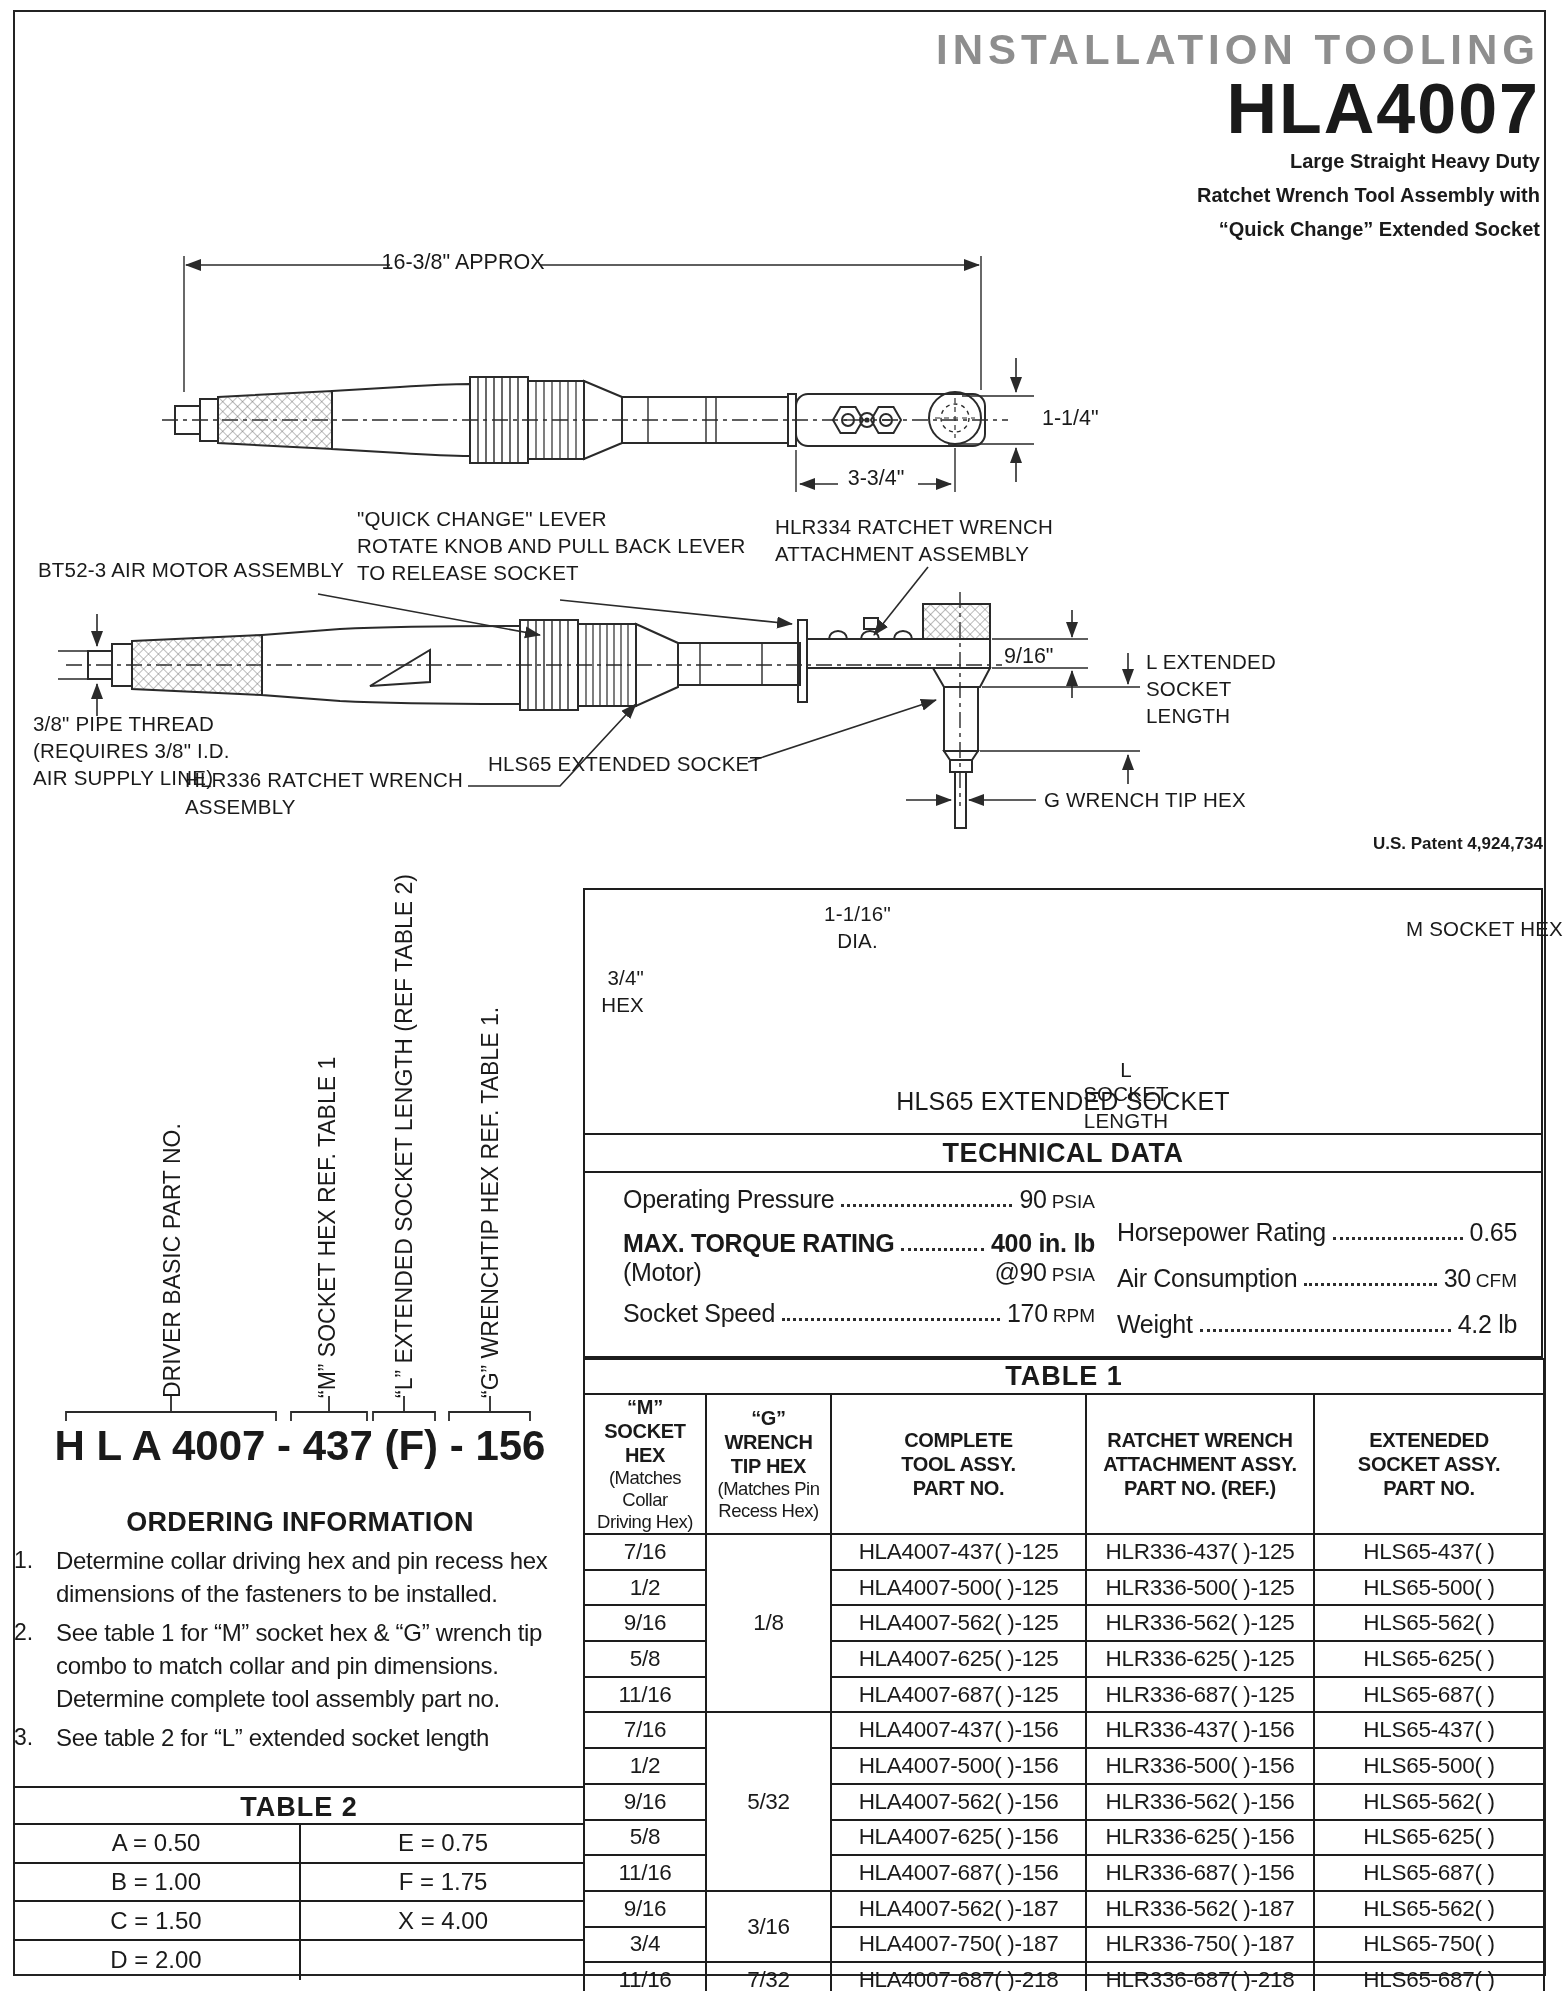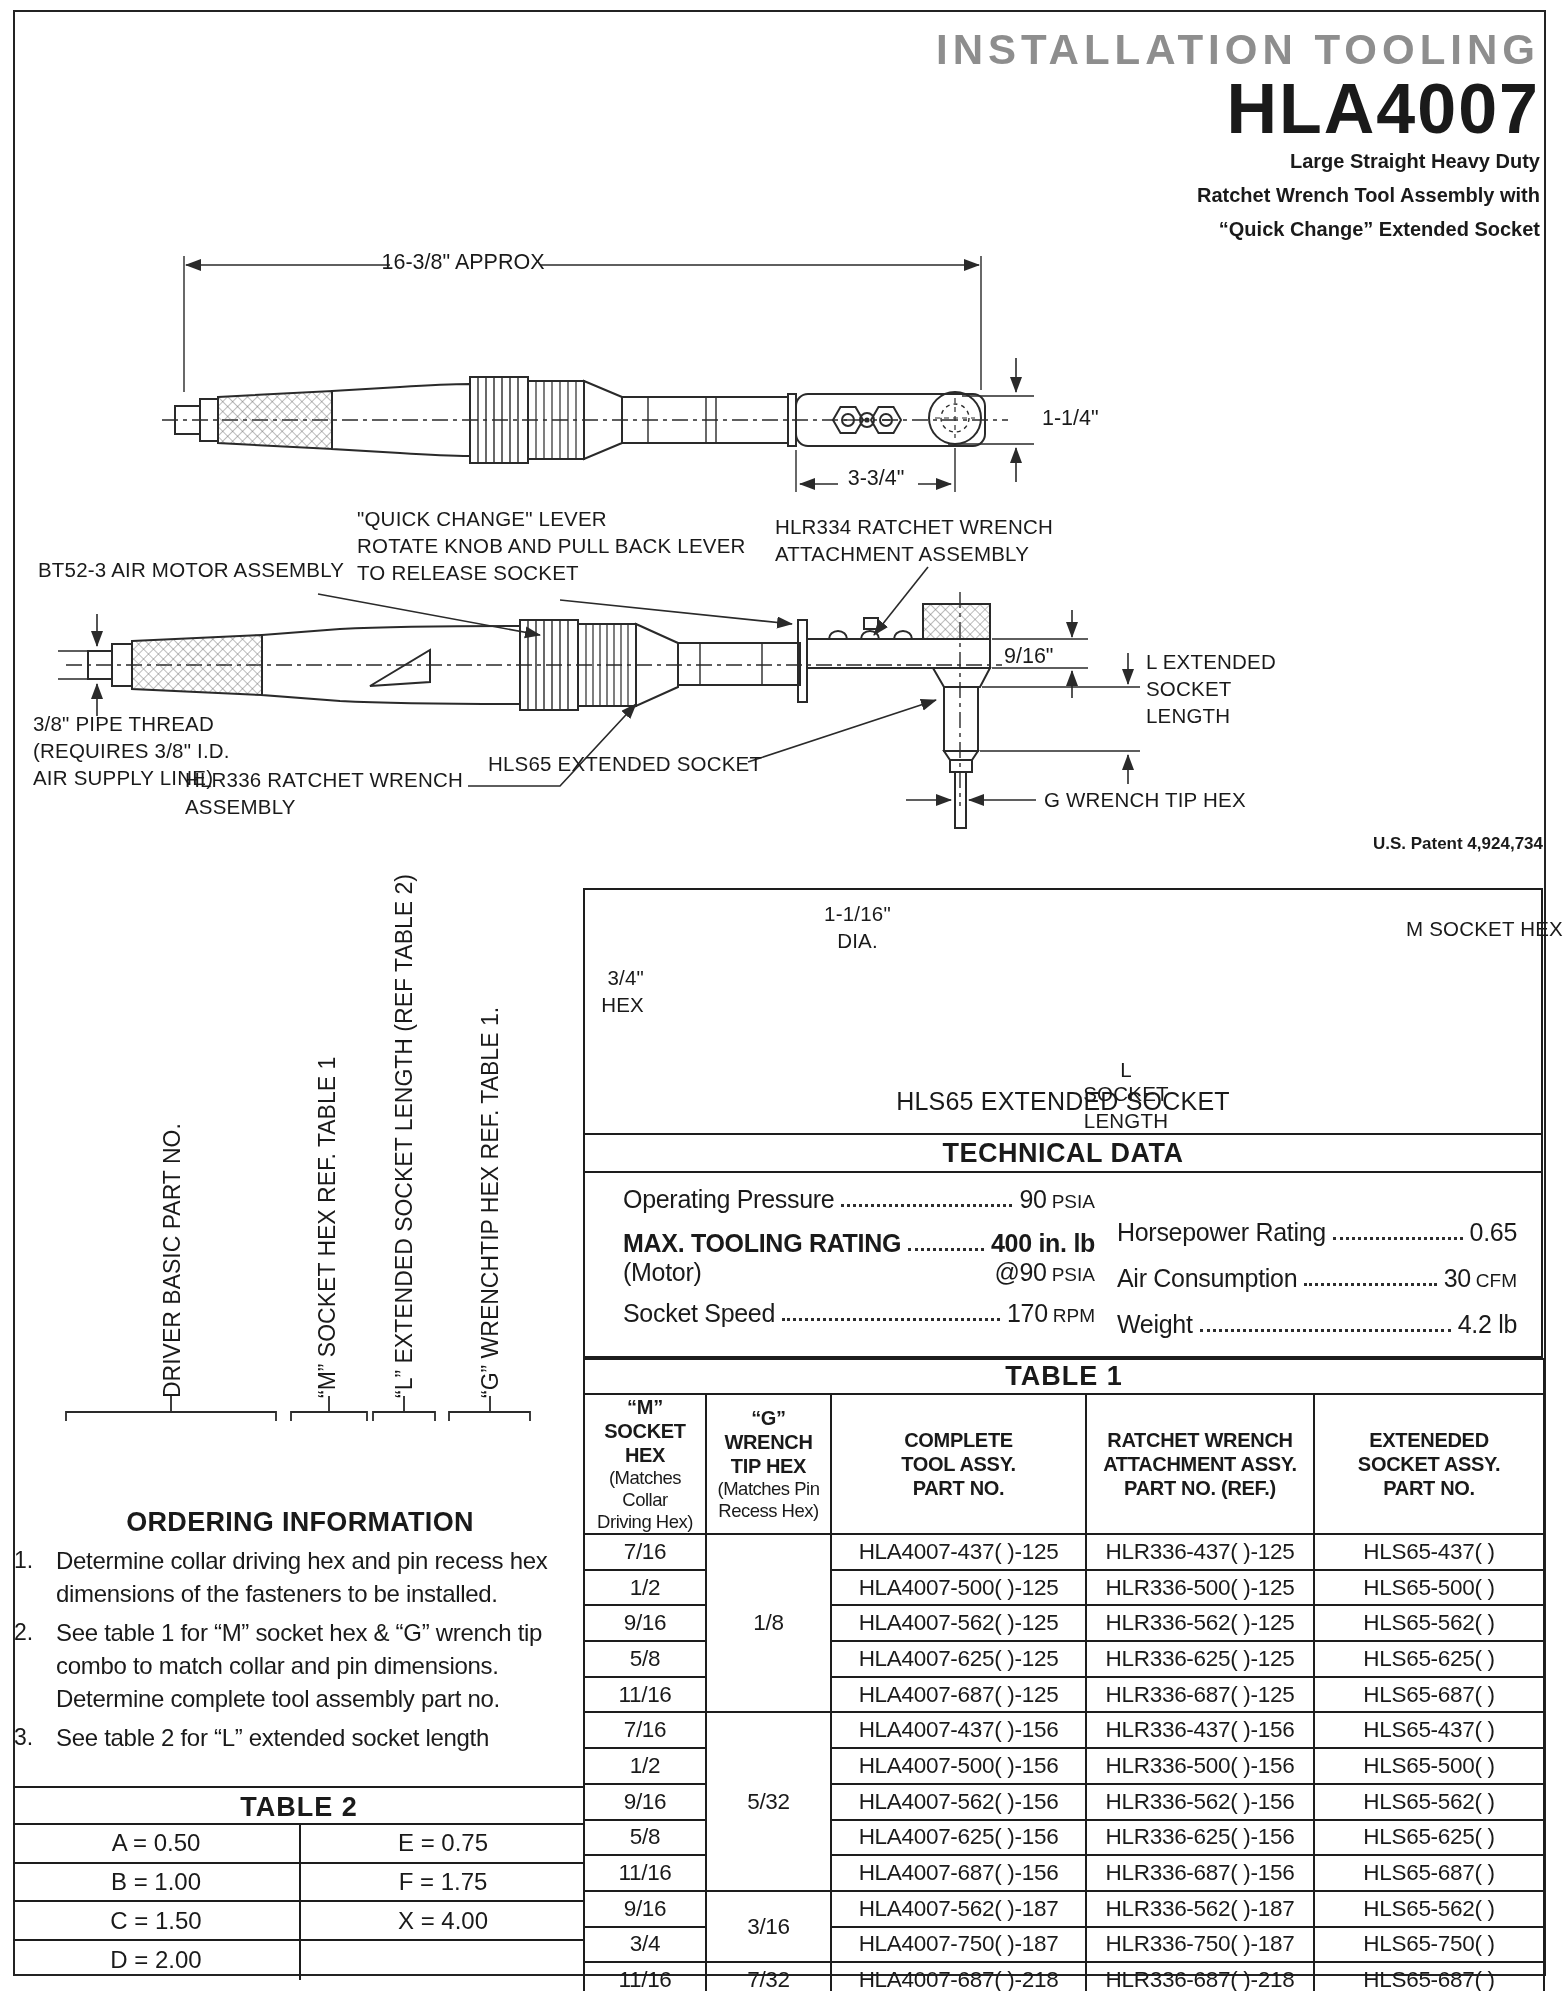--- a/index.html
+++ b/index.html
@@ -243,21 +243,21 @@
   <div class="box" style="left:583px;top:1133px;width:960px;height:225px;">
     <div class="bartitle" style="height:36px;line-height:36px;border-bottom:2.5px solid #1d1d1d;">TECHNICAL DATA</div>
     <div class="tcol" style="left:38px;top:50px;width:472px;">
       <div class="trow" style="margin-bottom:15px;">
         <span>Operating Pressure</span>
         <span class="lead"></span>
         <span>90</span>
         <span class="unit">PSIA</span>
       </div>
       <div class="trow tbold">
-        <span>MAX. TOOLING RATING</span>
+        <span>MAX. TORQUE RATING</span>
         <span class="lead"></span>
         <span>400 in. lb</span>
       </div>
       <div class="trow" style="margin-bottom:12px;">
         <span>(Motor)</span>
         <span style="flex:1;"></span>
         <span>@90</span>
         <span class="unit">PSIA</span>
       </div>
       <div class="trow">
@@ -284,20 +284,21 @@
         <span class="lead"></span>
         <span>4.2 lb</span>
       </div>
     </div>
   </div>
 
   <div class="vlab" style="left:159px;top:1398px;">DRIVER BASIC PART NO.</div>
   <div class="vlab" style="left:314px;top:1398px;">“M” SOCKET HEX REF. TABLE 1</div>
   <div class="vlab" style="left:391px;top:1398px;">“L” EXTENDED SOCKET LENGTH (REF TABLE 2)</div>
   <div class="vlab" style="left:477px;top:1398px;">“G” WRENCHTIP HEX REF. TABLE 1.</div>
+  <div class="pnum ctr" style="left:30px;top:1422px;width:540px;">H L A 4007 - 437 (F) - 156</div>
 
   <div class="ordtitle ctr" style="left:30px;top:1507px;width:540px;">ORDERING INFORMATION</div>
   <div class="olist" style="left:14px;top:1544px;width:575px;">
     <div class="oitem">
       <span class="onum">1.</span>
       <span class="otext pre">Determine collar driving hex and pin recess hex
 dimensions of the fasteners to be installed.</span>
     </div>
     <div class="oitem">
       <span class="onum">2.</span>

